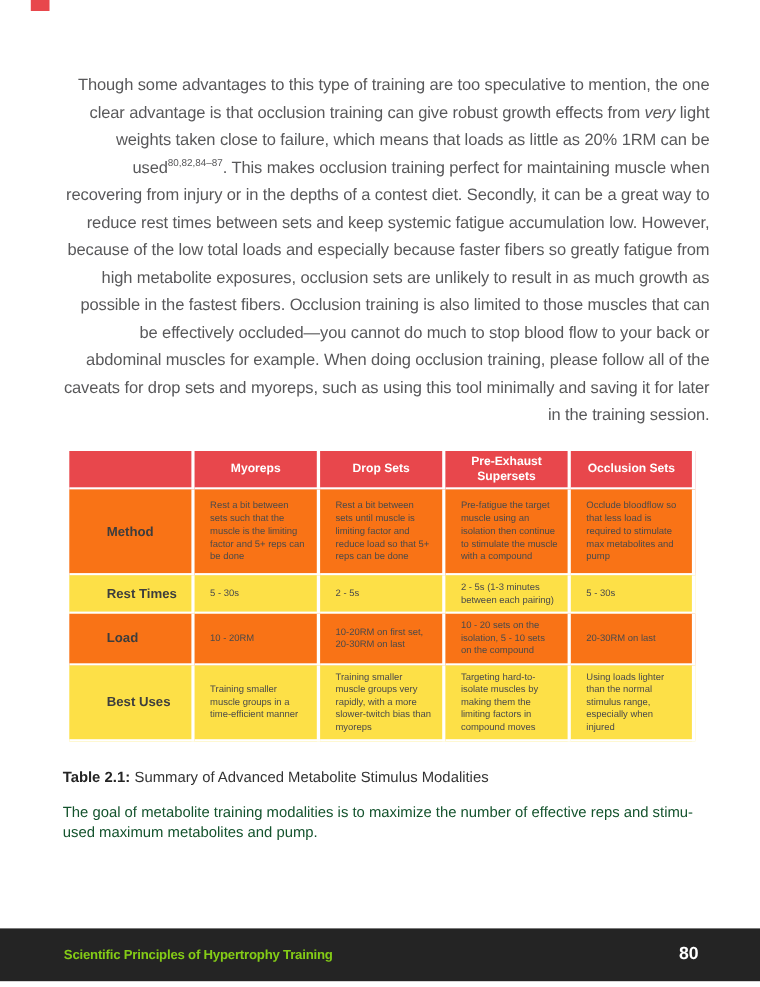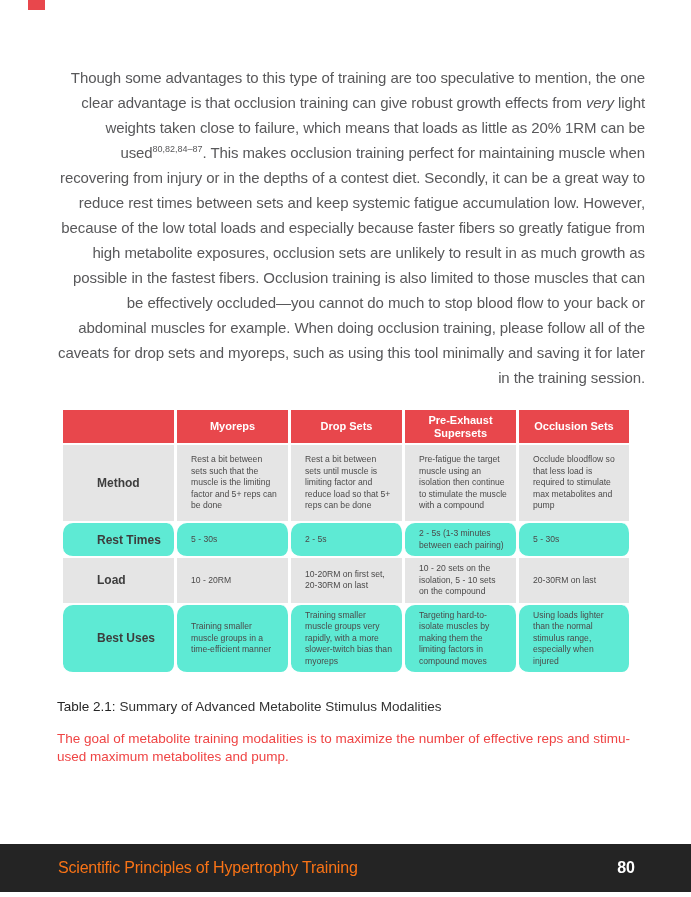--- a/index.html
+++ b/index.html
@@ -21,47 +21,47 @@
     border-collapse:separate;border-spacing:0;table-layout:fixed;
   }
   .data-table td,.data-table th{
     border-right:3px solid #ffffff;border-bottom:2px solid #ffffff;
     vertical-align:middle;box-sizing:border-box;
   }
   .data-table th{
     background:#e8474c;color:#ffffff;font-size:11px;font-weight:bold;
     text-align:center;line-height:13px;height:35px;padding:2px 6px;
   }
-  .data-table .row-light td{background:#e5e5e5;}
-  .data-table .row-dark td{background:#5eead4;border-radius:10px;}
+  .data-table .row-light td{background:#f97316;}
+  .data-table .row-dark td{background:#fde047;}
   .data-table td.row-label{
     font-size:12px;font-weight:bold;color:#3d3d3d;padding-left:34px;text-align:left;
   }
   .data-table td.cell{
     font-size:8.6px;color:#4b4a4a;line-height:11.5px;padding:5px 9px 5px 14px;text-align:left;
   }
   .row-method td{height:78px;}
   .row-rest td{height:35px;}
   .row-load td{height:37px;}
   .row-best td{height:63px;}
   .table-caption{
     position:absolute;left:57px;top:699px;font-size:13.5px;color:#333333;
   }
-  .table-caption .cap-label{font-weight:normal;color:#252525;margin-right:4px;}
+  .table-caption .cap-label{font-weight:bold;color:#252525;margin-right:4px;}
   .table-note{
     position:absolute;left:57px;top:730px;width:595px;
-    font-size:13.5px;line-height:18px;color:#ef4444;
+    font-size:13.5px;line-height:18px;color:#14532d;
   }
   .footer-bar{
     position:absolute;left:0;top:844px;width:691px;height:48px;background:#242424;
     display:flex;align-items:center;justify-content:space-between;
     padding:0 56px 0 58px;box-sizing:border-box;
   }
   .footer-title{
-    color:#f97316;font-weight:normal;font-size:16px;letter-spacing:-0.2px;
+    color:#84cc16;font-weight:bold;font-size:12px;letter-spacing:-0.2px;
   }
   .footer-page{
     color:#ffffff;font-weight:bold;font-size:16px;
   }
 </style>
 </head>
 <body>
 
 <div class="corner-marker"></div>
 

